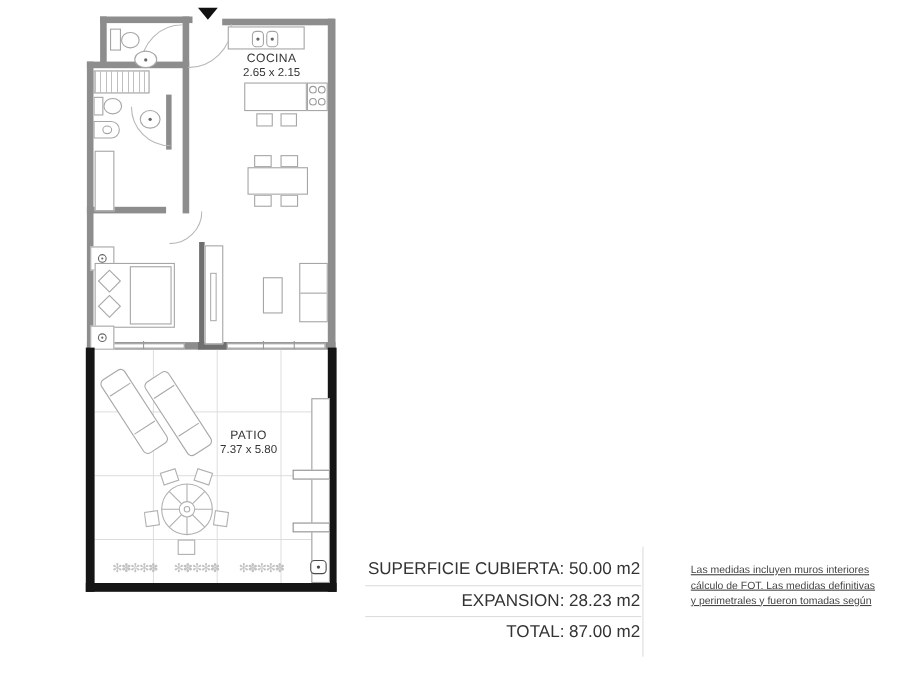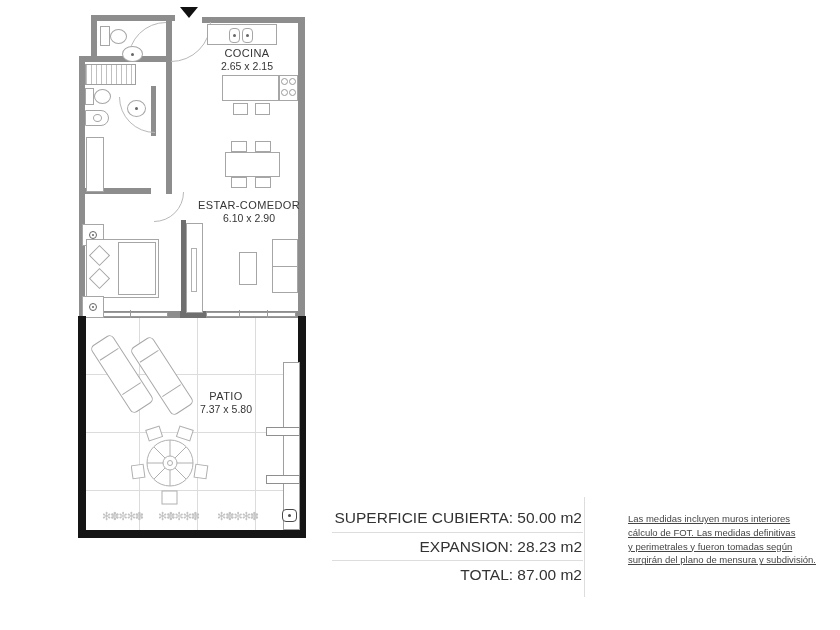--- a/index.html
+++ b/index.html
@@ -147,24 +147,20 @@
       <div class="furn" style="left:205px;top:252px;width:18px;height:33px;"></div>
       <div class="furn" style="left:238px;top:239px;width:26px;height:54px;">
         <div style="position:absolute;left:0;right:0;top:26px;border-top:1px solid #a6a6a6;"></div>
       </div>
     </div>
 
     <div class="lblbox" style="left:163px;top:47px;width:100px;">
       <div class="rlabel">COCINA</div>
       <div class="rdim">2.65 x 2.15</div>
     </div>
-    <div class="lblbox" style="left:150px;top:199px;width:130px;">
-      <div class="rlabel">ESTAR-COMEDOR</div>
-      <div class="rdim">6.10 x 2.90</div>
-    </div>
 
     <div class="patio-floor" style="left:52px;top:318px;width:212px;height:212px;"></div>
     <div class="blk" style="left:44px;top:316px;width:8px;height:222px;"></div>
     <div class="blk" style="left:264px;top:316px;width:8px;height:222px;"></div>
     <div class="blk" style="left:44px;top:530px;width:228px;height:8px;"></div>
 
     <div class="lounger" style="left:75px;top:334px;transform:rotate(-33deg);">
       <div style="top:15px;"></div>
         <div style="top:56px;"></div>
     </div>
@@ -211,16 +207,15 @@
     <div class="rule" style="left:332px;top:560px;width:251px;"></div>
     <div class="sum-line" style="left:310px;top:566px;">TOTAL: 87.00 m2</div>
   </div>
 
   <div class="abs" style="left:584px;top:497px;width:1px;height:100px;background:#ddd;"></div>
 
   <div class="disc" style="left:628px;top:512px;text-decoration:underline;">
     <div>Las medidas incluyen muros interiores</div>
     <div>cálculo de FOT. Las medidas definitivas</div>
     <div>y perimetrales y fueron tomadas según</div>
-    <div>surgirán del plano de mensura y subdivisión.</div>
   </div>
 
 </div>
 
 </body></html>

